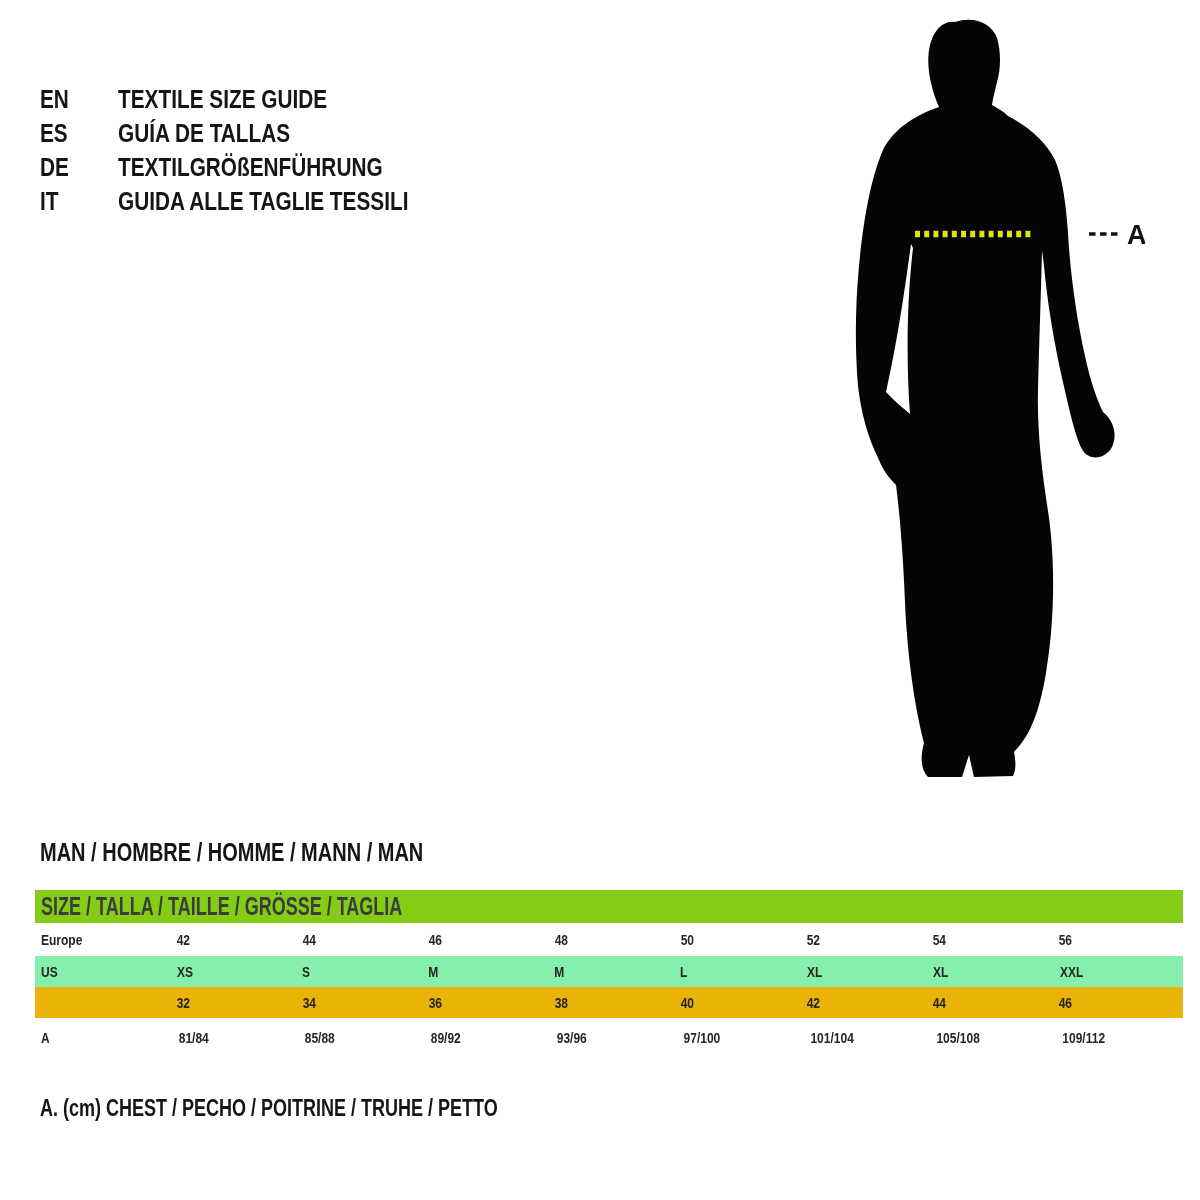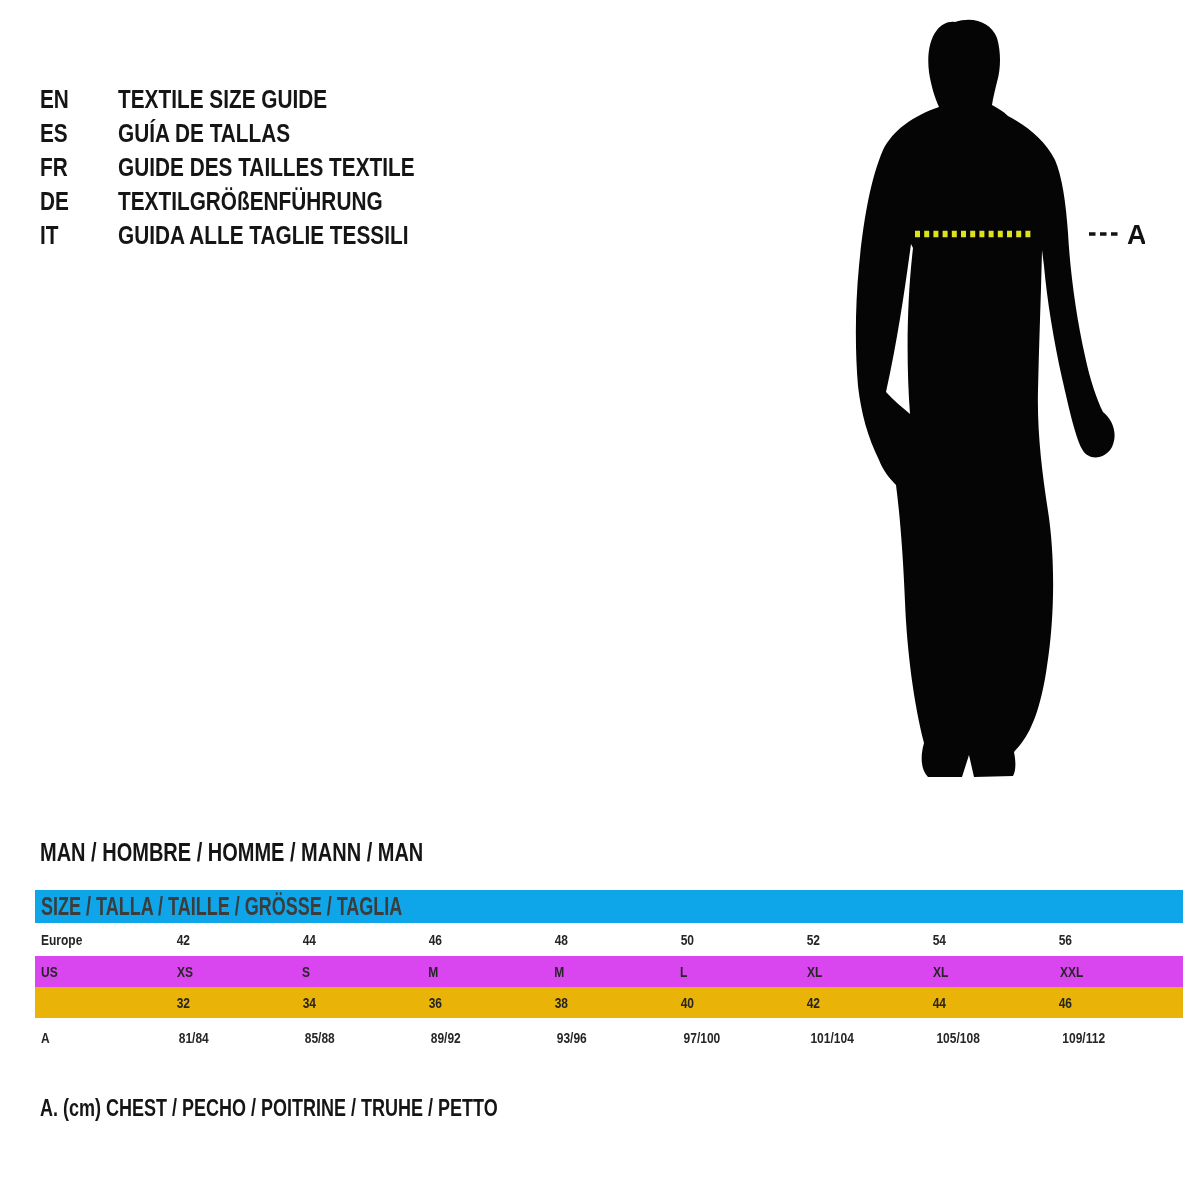--- a/index.html
+++ b/index.html
@@ -55,24 +55,20 @@
   <div class="lang-block">
     <div class="lang-row">
       <span class="lang-code"><span class="cond">EN</span></span>
       <span class="cond">TEXTILE SIZE GUIDE</span>
     </div>
     <div class="lang-row">
       <span class="lang-code"><span class="cond">ES</span></span>
       <span class="cond">GUÍA DE TALLAS</span>
     </div>
     <div class="lang-row">
-      <span class="lang-code"><span class="cond">FR</span></span>
-      <span class="cond">GUIDE DES TAILLES TEXTILE</span>
-    </div>
-    <div class="lang-row">
       <span class="lang-code"><span class="cond">DE</span></span>
       <span class="cond">TEXTILGRÖßENFÜHRUNG</span>
     </div>
     <div class="lang-row">
       <span class="lang-code"><span class="cond">IT</span></span>
       <span class="cond">GUIDA ALLE TAGLIE TESSILI</span>
     </div>
   </div>
 
 
@@ -121,37 +117,37 @@
       <line x1="234" y1="226" x2="264" y2="226" stroke-width="3.6" stroke-dasharray="6.5 4.5" stroke="#121212"></line>
       <text class="measure-a-label" x="272" y="236" fill="#121212">A</text>
     </svg>
   </div>
 
   <div class="section-title">
     <span class="cond">MAN / HOMBRE / HOMME / MANN / MAN</span>
   </div>
 
   <div class="size-table">
-    <div class="t-header" style="background:#0ea5e9;">
+    <div class="t-header" style="background:#84cc16;">
       <span class="cond72">SIZE / TALLA / TAILLE / GRÖSSE / TAGLIA</span>
     </div>
 
     <div class="t-row r-europe">
       <span class="t-label"><span class="cond">Europe</span></span>
       <span class="t-cell"><span class="condc">42</span></span>
       <span class="t-cell"><span class="condc">44</span></span>
       <span class="t-cell"><span class="condc">46</span></span>
       <span class="t-cell"><span class="condc">48</span></span>
       <span class="t-cell"><span class="condc">50</span></span>
       <span class="t-cell"><span class="condc">52</span></span>
       <span class="t-cell"><span class="condc">54</span></span>
       <span class="t-cell"><span class="condc">56</span></span>
     </div>
 
-    <div class="t-row r-us" style="background:#d946ef;">
+    <div class="t-row r-us" style="background:#86efac;">
       <span class="t-label"><span class="cond">US</span></span>
       <span class="t-cell"><span class="condc">XS</span></span>
       <span class="t-cell"><span class="condc">S</span></span>
       <span class="t-cell"><span class="condc">M</span></span>
       <span class="t-cell"><span class="condc">M</span></span>
       <span class="t-cell"><span class="condc">L</span></span>
       <span class="t-cell"><span class="condc">XL</span></span>
       <span class="t-cell"><span class="condc">XL</span></span>
       <span class="t-cell"><span class="condc">XXL</span></span>
     </div>

